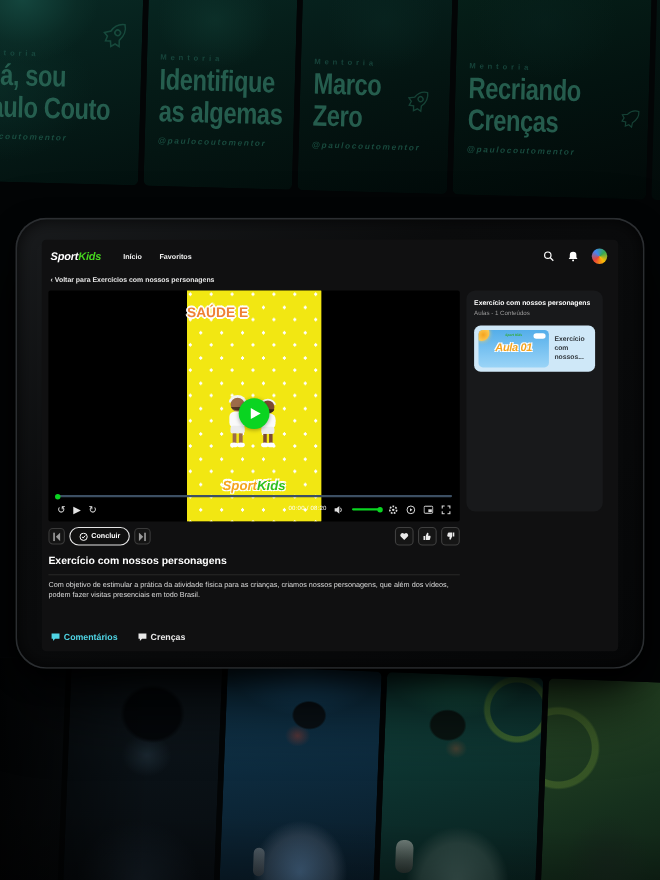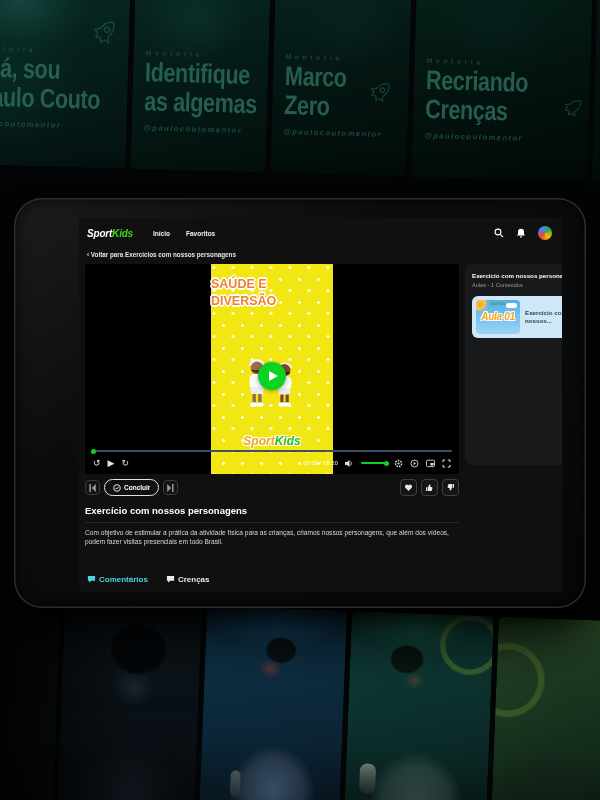--- a/index.html
+++ b/index.html
@@ -66,21 +66,21 @@
   #bgBottom::after{content:"";position:absolute;inset:0;
       background:linear-gradient(90deg,rgba(0,0,0,.85),transparent 22%),
                  linear-gradient(0deg,rgba(0,0,0,.3),transparent 35%);}
 
   
   #tablet{position:absolute;left:14px;top:198px;width:572px;height:410px;border-radius:28px;z-index:5;
       background:linear-gradient(145deg,#1a1c1e 0%,#0b0c0d 35%,#060708 100%);
       box-shadow:inset 0 0 0 1.5px #2b2e31,inset 0 0 16px rgba(0,0,0,.9),
                  0 30px 60px rgba(0,0,0,.85),0 8px 22px rgba(0,0,0,.75);}
   #screen{position:absolute;left:24px;right:24px;top:20px;bottom:16px;background:#101011;
-          border-radius:4px;overflow:hidden;margin-left:41px;}
+          border-radius:4px;overflow:hidden;}
 
   
   #hdr{position:absolute;left:0;top:0;right:0;height:30px;display:flex;align-items:center;padding:0 10px 0 8px;}
   .logo{font-size:10px;font-weight:900;font-style:italic;letter-spacing:-.2px;white-space:nowrap;}
   .logo .lg-s{color:#fff;}
   .logo .lg-k{color:var(--brand-green,#46d41f);}
   #nav{display:flex;gap:16px;margin-left:20px;}
   .nav-item{font-size:6.5px;font-weight:700;color:#f0f0f0;}
   #hdr .right{margin-left:auto;display:flex;align-items:center;gap:12px;}
   .avatar{width:14px;height:14px;border-radius:50%;
@@ -138,21 +138,21 @@
   #tabs{position:absolute;left:8px;top:357px;display:flex;gap:18px;align-items:center;}
   .tab{display:flex;align-items:center;gap:3px;font-size:8px;font-weight:700;background:none;border:none;padding:0;cursor:pointer;}
   .tab.active{color:var(--tab-active-cyan,#4fd3e3);}
   .tab.idle{color:#e8e8e8;}
 
   
   #sidebar{position:absolute;left:386px;top:46px;width:124px;height:201px;background:#18191b;border-radius:8px;padding:8px 7px;}
   #sbTitle{font-size:6.2px;font-weight:800;color:#fff;white-space:nowrap;overflow:hidden;}
   #sbSub{font-size:5.6px;color:#9a9a9a;margin-top:3px;}
   #sbCard{margin-top:8px;background:var(--card-blue,#cfe8f8);border-radius:6px;padding:4px;display:flex;gap:5px;align-items:center;cursor:pointer;}
-  #thumb{position:relative;width:44px;height:34px;border-radius:4px;overflow:hidden;flex:none;
+  #thumb{position:relative;width:64px;height:34px;border-radius:4px;overflow:hidden;flex:none;
       background:linear-gradient(180deg,#54aeea 0%,#9ad4f7 100%);}
   #thumb .sun{position:absolute;left:-4px;top:-4px;width:14px;height:14px;border-radius:50%;
       background:radial-gradient(circle at 60% 60%,#f6a41e 0%,#ffd96a 70%);box-shadow:0 0 4px rgba(255,210,90,.9);}
   #thumb .cloud{position:absolute;right:3px;top:3px;width:11px;height:5px;border-radius:3px;background:#fff;}
   #thumb .tbrand{position:absolute;left:0;right:0;top:2px;text-align:center;font-size:3px;font-weight:900;font-style:italic;color:#2faa24;}
   #thumb .ttitle{position:absolute;left:0;right:0;top:11px;text-align:center;font-size:10px;font-weight:900;font-style:italic;
       color:var(--thumb-orange,#f6a41e);letter-spacing:-.3px;
       text-shadow:-1px -1px 0 #fff,1px -1px 0 #fff,-1px 1px 0 #fff,1px 1px 0 #fff;}
   #sbCardLabel{font-size:6.2px;font-weight:800;color:#333a40;line-height:1.3;}
 
@@ -237,21 +237,20 @@
           <div class="avatar"></div>
         </div>
       </div>
 
       <div id="crumb">‹ Voltar para Exercícios com nossos personagens</div>
 
       <div id="player">
         <div id="video">
           <div class="vtitle">
             <div>SAÚDE E</div>
-            <div>DIVERSÃO</div>
           </div>
           <svg id="chars" width="64" height="50" viewBox="0 0 64 50">
             <g>
               <path d="M9 8a8 7 0 0 1 16 0z" fill="#f4f4f4"></path>
               <circle cx="17" cy="10" r="6.4" fill="#9c6b49"></circle>
               <path d="M11 12a6.4 4.6 0 0 0 12 0z" fill="#4e3522"></path>
               <rect x="9.5" y="16" width="15" height="15" rx="5" fill="#fafafa"></rect>
               <rect x="10.5" y="29" width="13" height="7" rx="2" fill="#ececec"></rect>
               <rect x="12.5" y="36" width="3.4" height="9" fill="#9c6b49"></rect>
               <rect x="18.2" y="36" width="3.4" height="9" fill="#9c6b49"></rect>

